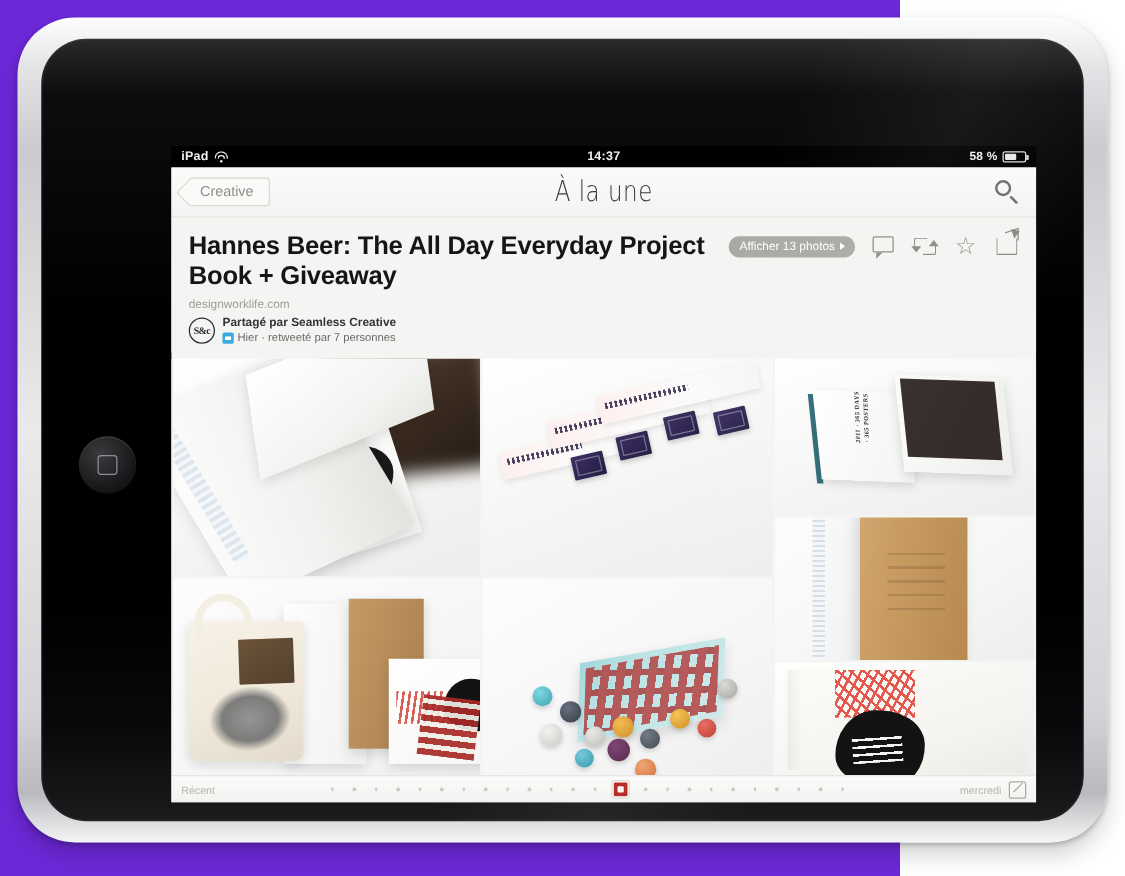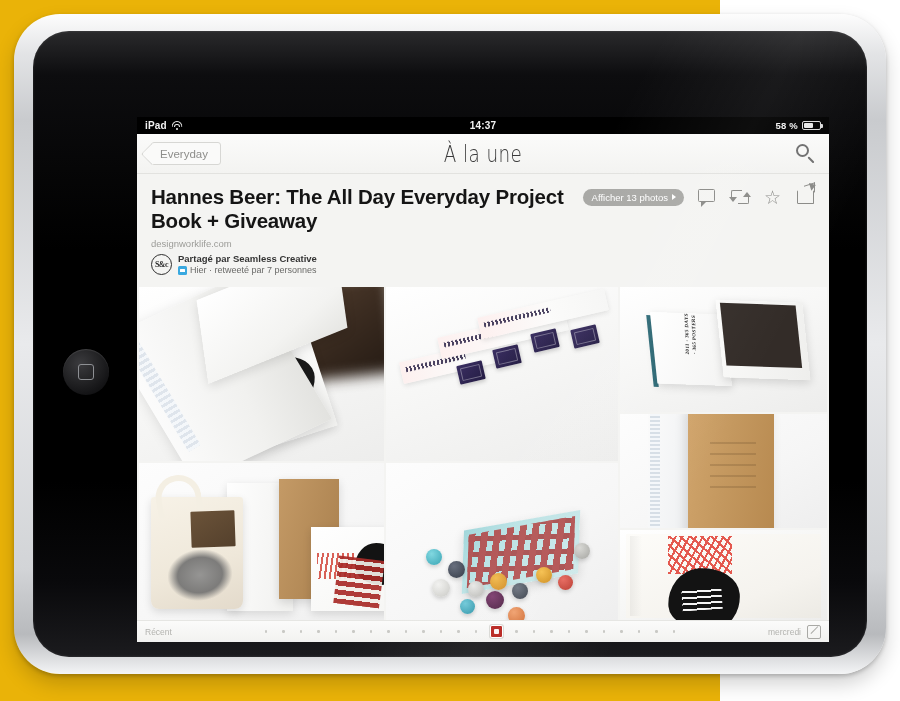--- a/index.html
+++ b/index.html
@@ -3,21 +3,21 @@
 <meta charset="utf-8">
 <style>
   * { box-sizing: border-box; margin:0; padding:0; }
   html,body{
     width:900px; height:701px; overflow:hidden;
     background:#ffffff;
     font-family:"Liberation Sans", sans-serif;
   }
 
   
-  #stage{ position:relative; width:720px; height:701px; background:#eab308; }
+  #stage{ position:relative; width:720px; height:701px; background:#6d28d9; }
 
   .tablet-outer{
     position:absolute; left:14px; top:14px; width:872px; height:660px;
     border-radius:46px;
     background:
       linear-gradient(180deg,#fdfdfd 0%,#e3e4e6 6%,#c9cbce 16%,#e9eaec 50%,#d2d4d7 84%,#b8babd 94%,#f4f5f6 100%);
     box-shadow:0 10px 20px rgba(0,0,0,.18), 0 2px 4px rgba(0,0,0,.22);
   }
   .tablet-inner{
     position:absolute; left:19px; top:17px; width:834px; height:626px;
@@ -306,21 +306,21 @@
             <span class="batt">
                 <span></span>
               </span>
           </div>
         </div>
 
         <div class="app">
 
           <div class="navbar">
             <div class="back-btn">
-              <span class="back-label">Everyday</span>
+              <span class="back-label">Creative</span>
             </div>
             <div class="nav-title">À la une</div>
             <div class="nav-search">
                 <i></i>
                 <b></b>
               </div>
           </div>
 
           <div class="head-block">
             <div class="headline">Hannes Beer: The All Day Everyday Project Book + Giveaway</div>

